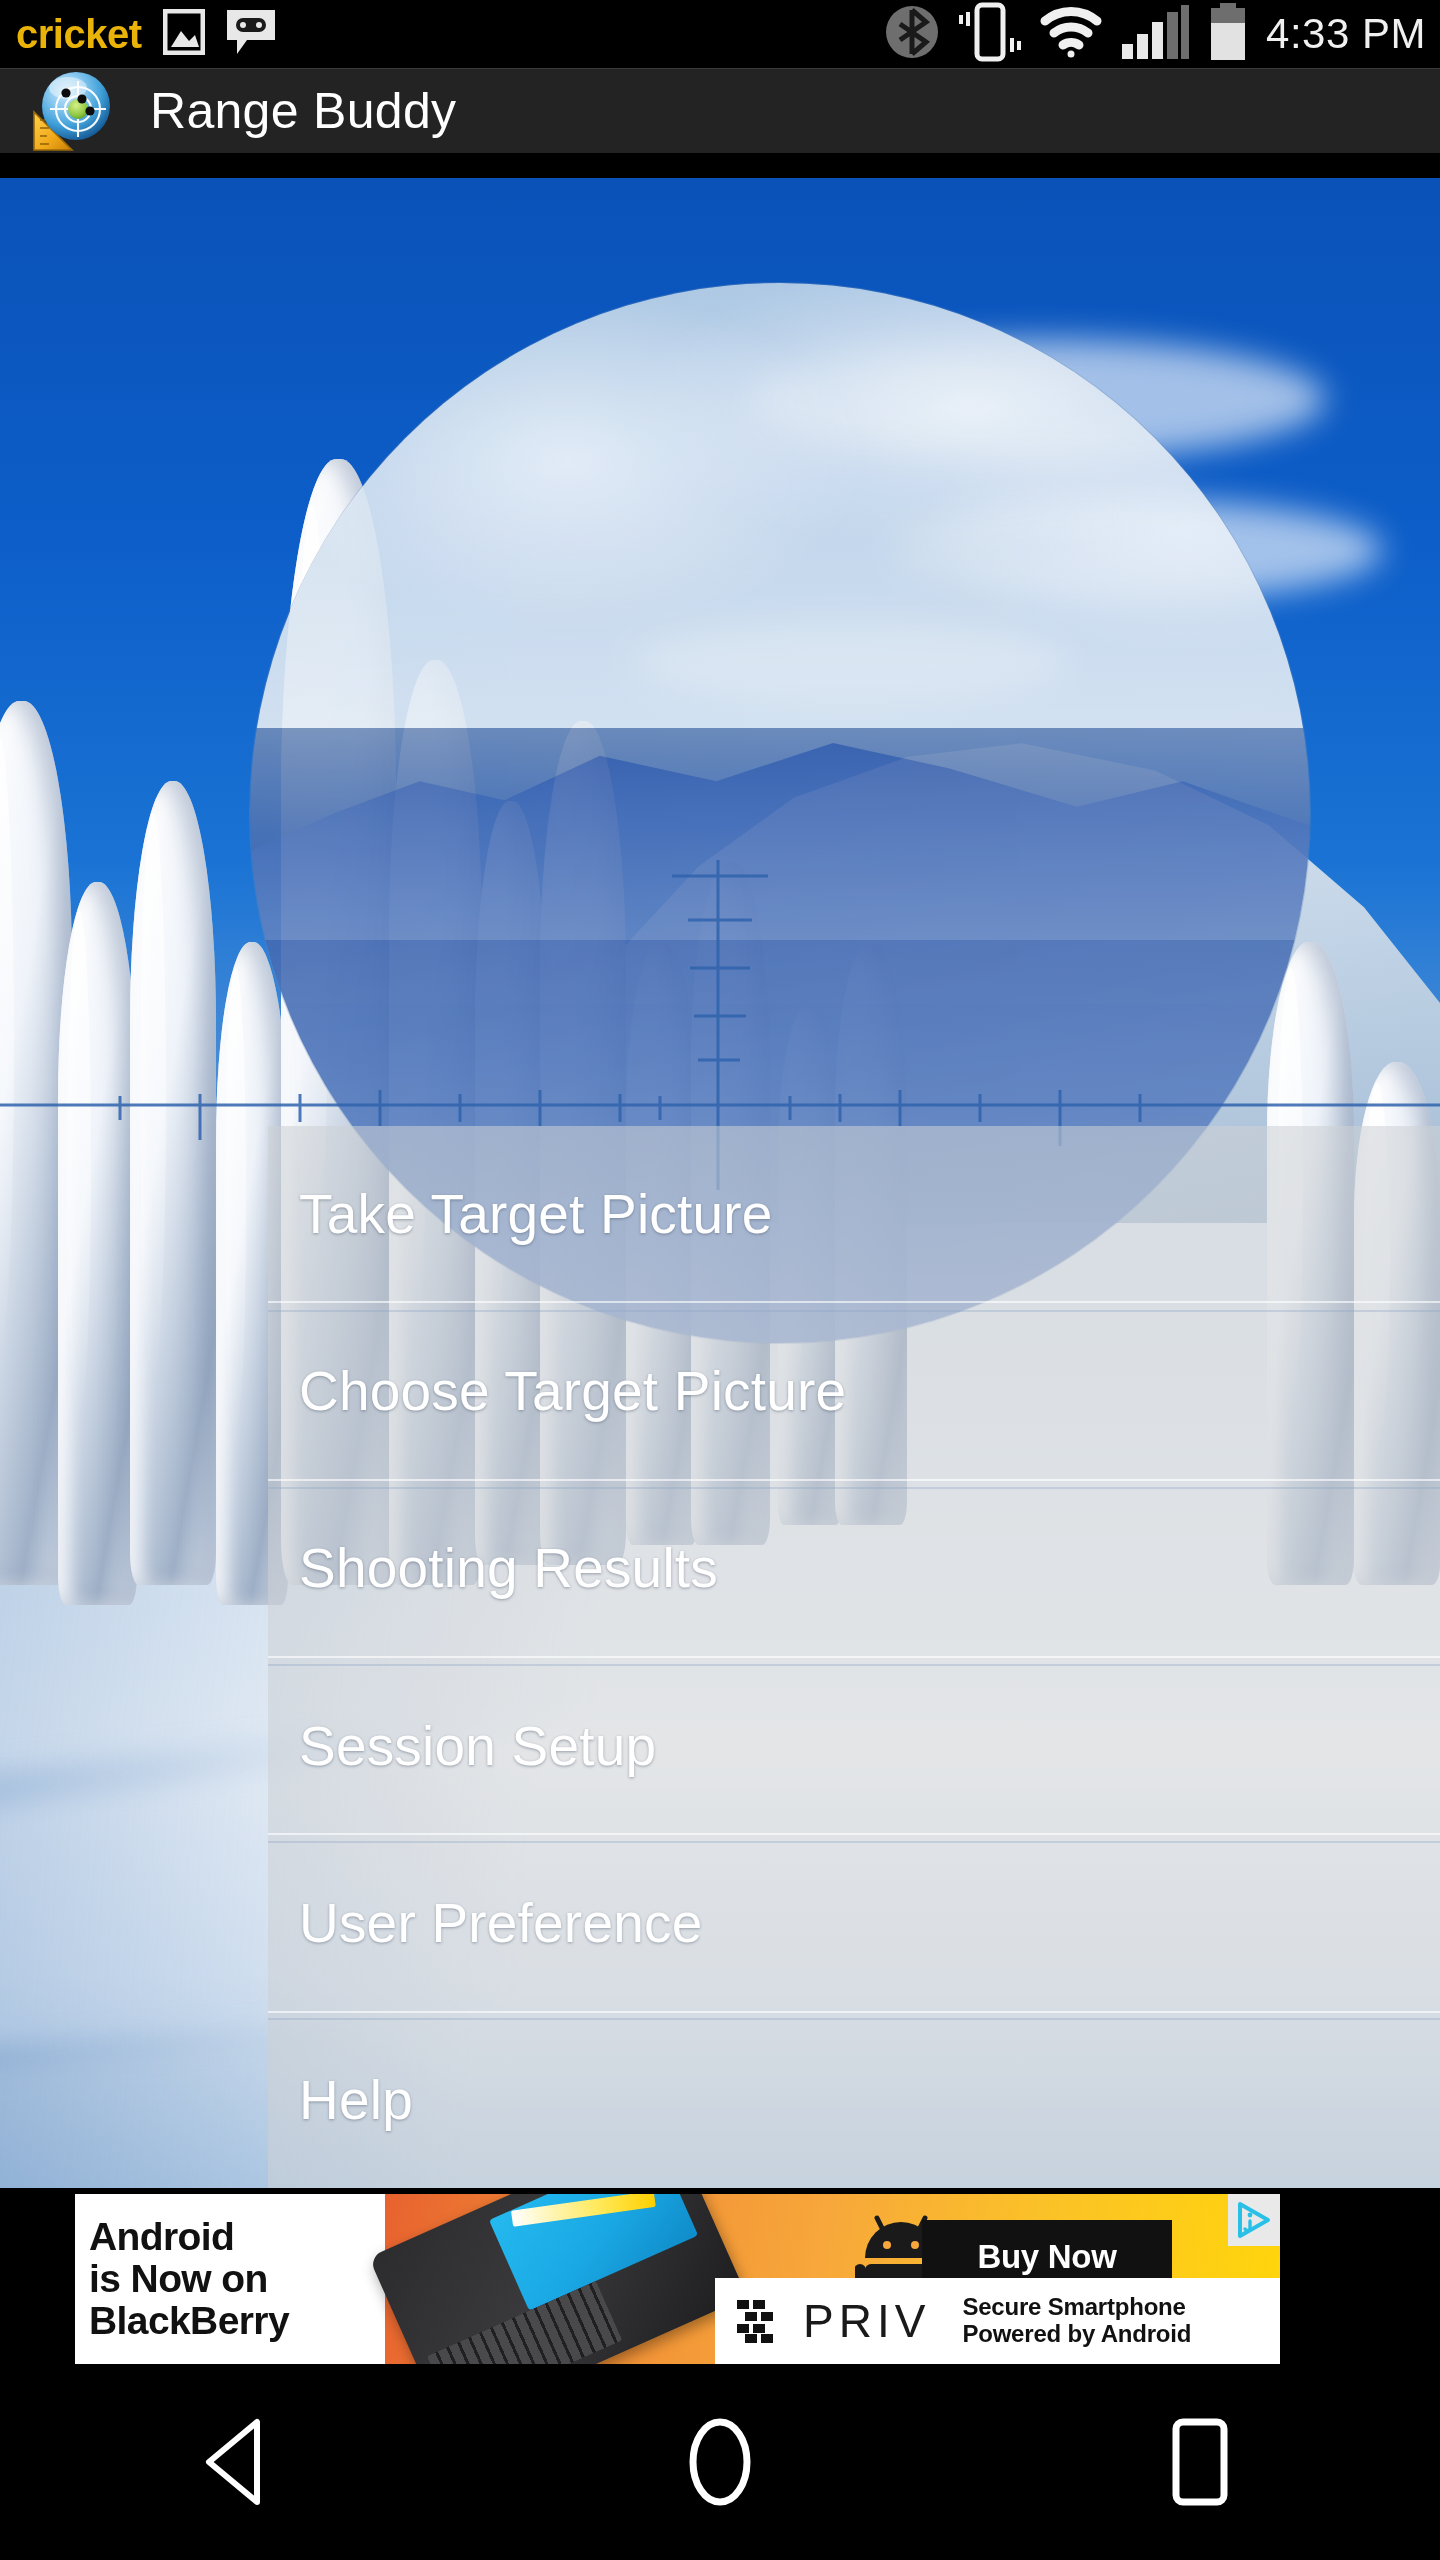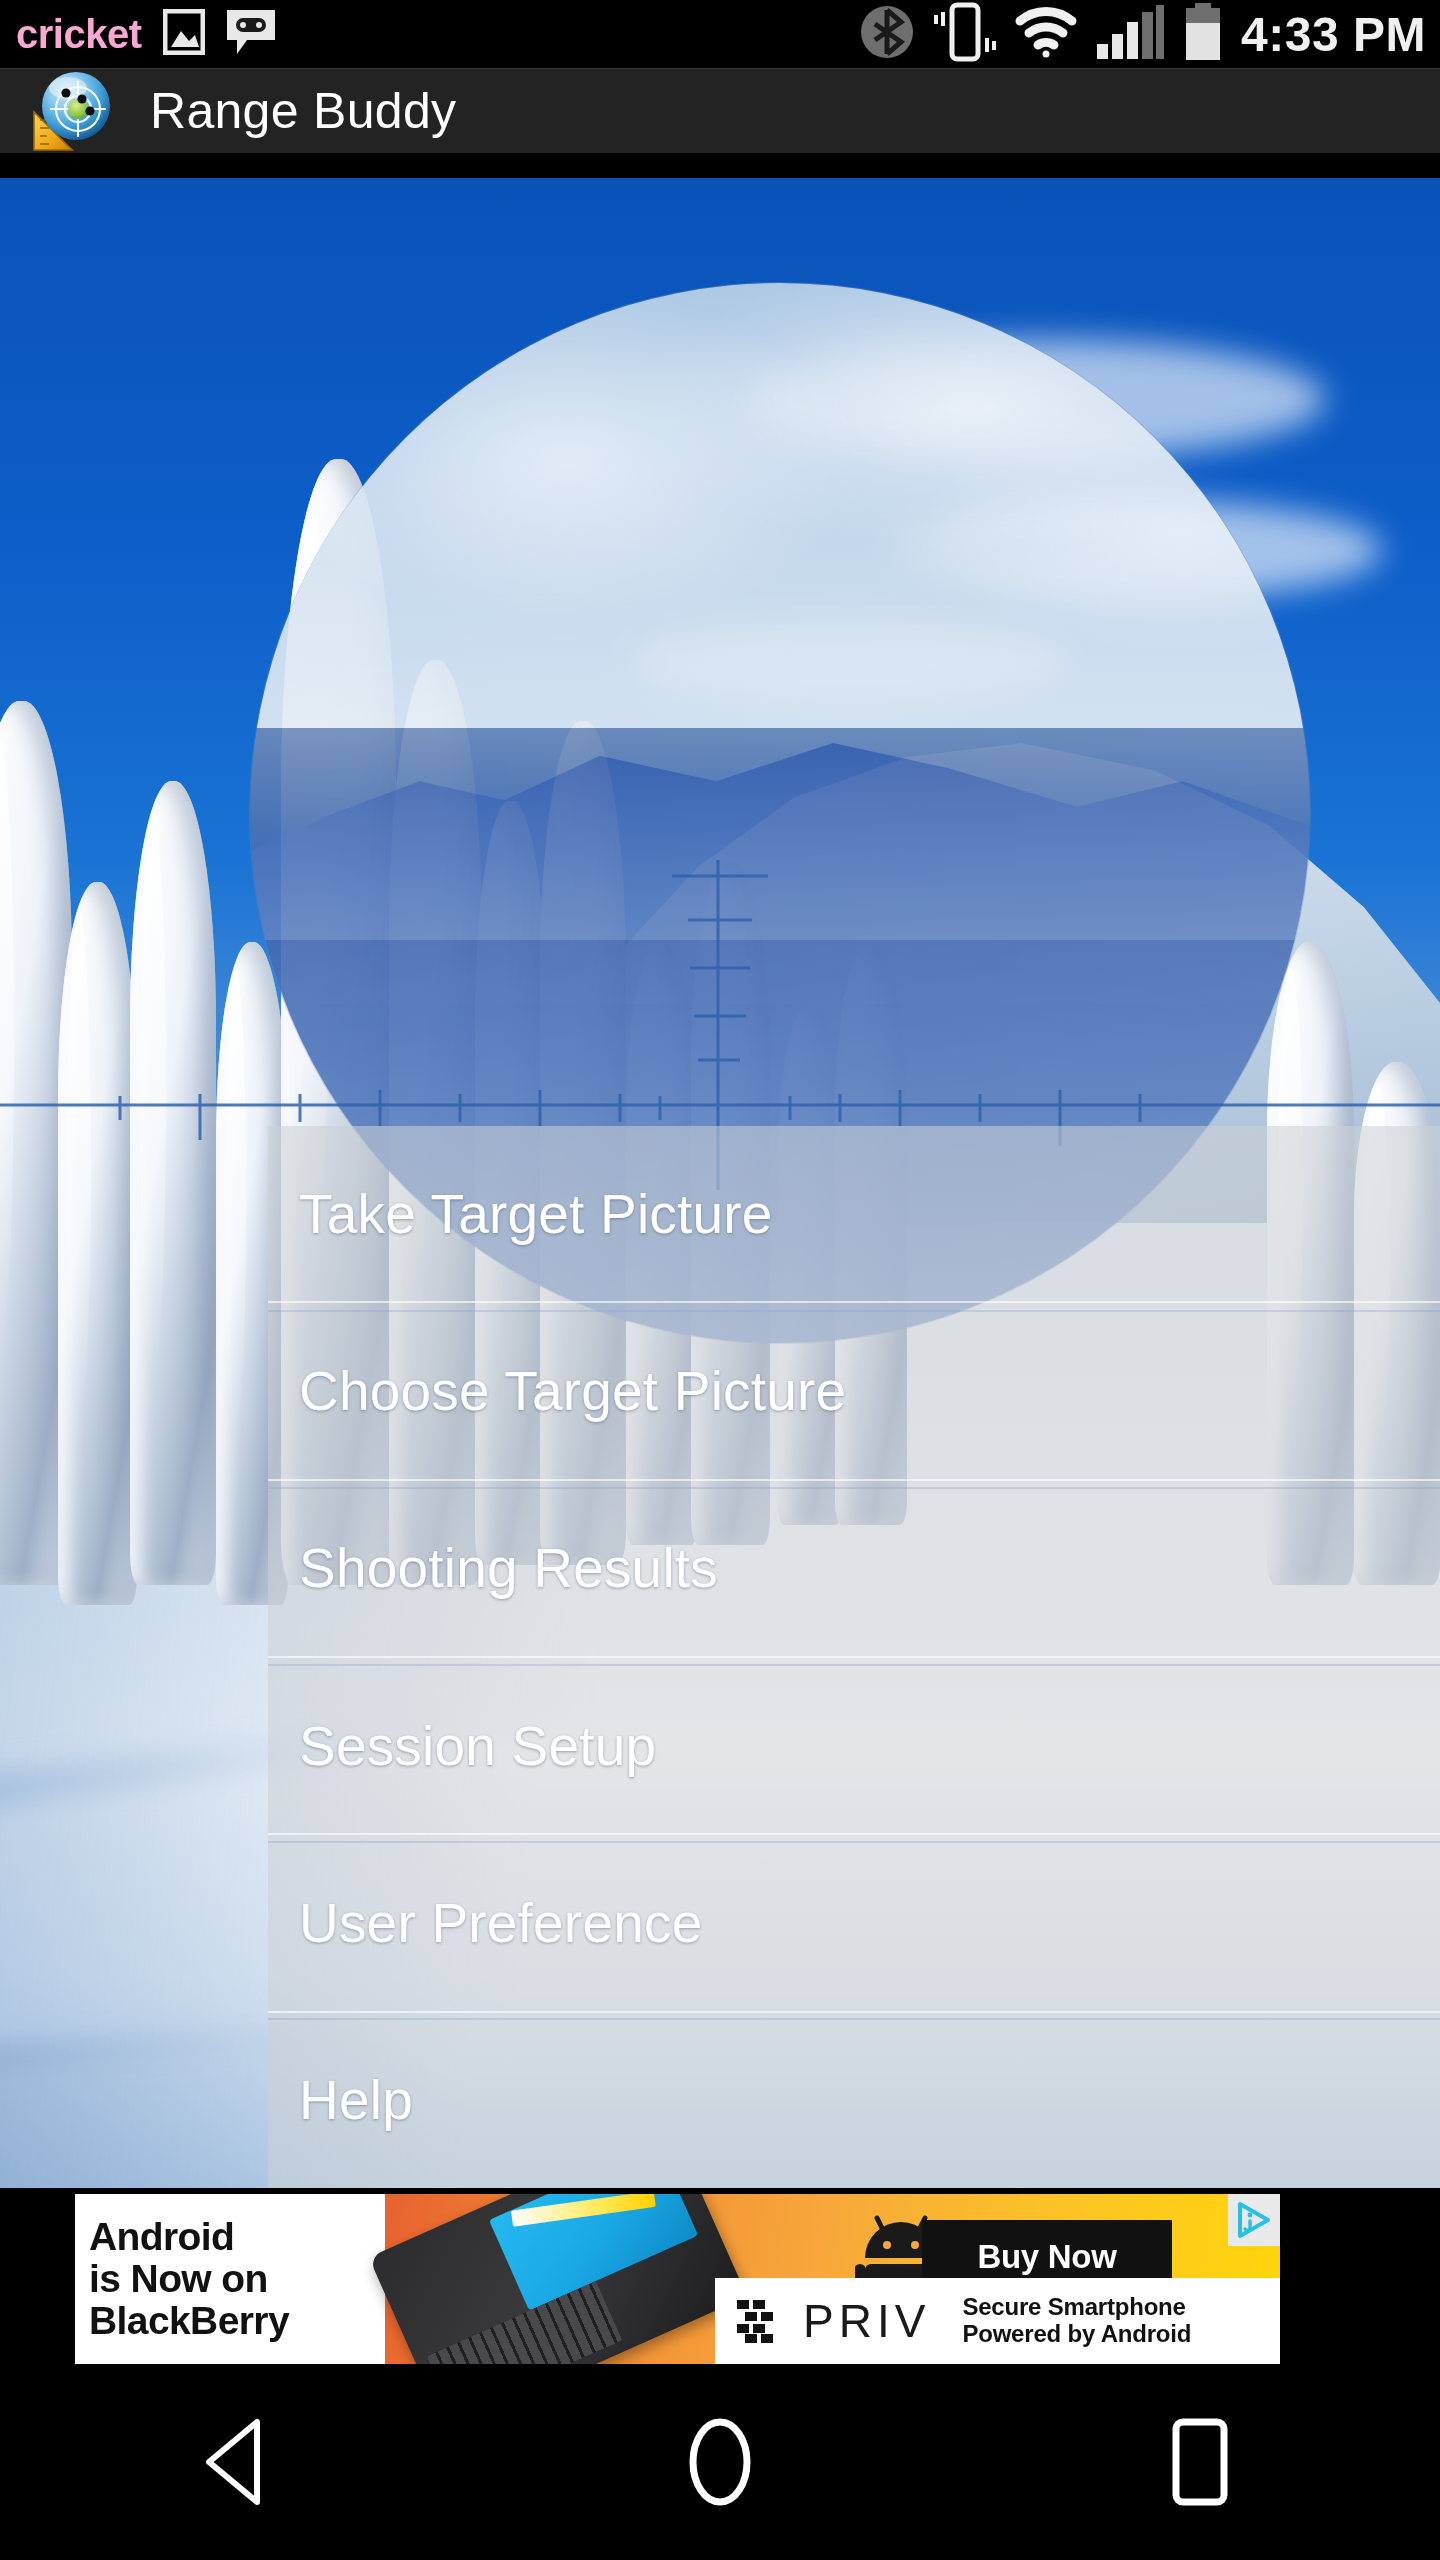--- a/index.html
+++ b/index.html
@@ -10,27 +10,27 @@
     overflow:hidden;
   }
   #screen { position:relative; width:1440px; height:2560px; overflow:hidden; background:#000; }
 
   
   #status-bar {
     position:absolute; left:0; top:0; width:1440px; height:68px;
     background:#000; display:flex; align-items:center; z-index:60;
   }
   #carrier {
-    color:#f9a8d4; font-size:40px; font-weight:bold; margin-left:16px;
+    color:#eab308; font-size:40px; font-weight:bold; margin-left:16px;
     letter-spacing:-0.5px;
   }
   .sb-icon { display:inline-block; vertical-align:middle; }
   #sb-left-icons { display:flex; align-items:center; gap:20px; margin-left:22px; }
   #sb-right { margin-left:auto; display:flex; align-items:center; gap:18px; margin-right:14px; }
-  #clock { color:#f0f0f0; font-size:48px; letter-spacing:0.5px;font-weight:bold; }
+  #clock { color:#f0f0f0; font-size:42px; letter-spacing:0.5px; }
 
   
   #app-bar {
     position:absolute; left:0; top:68px; width:1440px; height:85px;
     background:#232323; display:flex; align-items:center; z-index:55;
     border-top:1px solid #3a3a3a;
   }
   #app-logo { width:86px; height:86px; margin-left:30px; position:relative; flex:0 0 auto; }
   #app-title { color:#fff; font-size:50px; margin-left:34px; letter-spacing:0.3px; }
 

